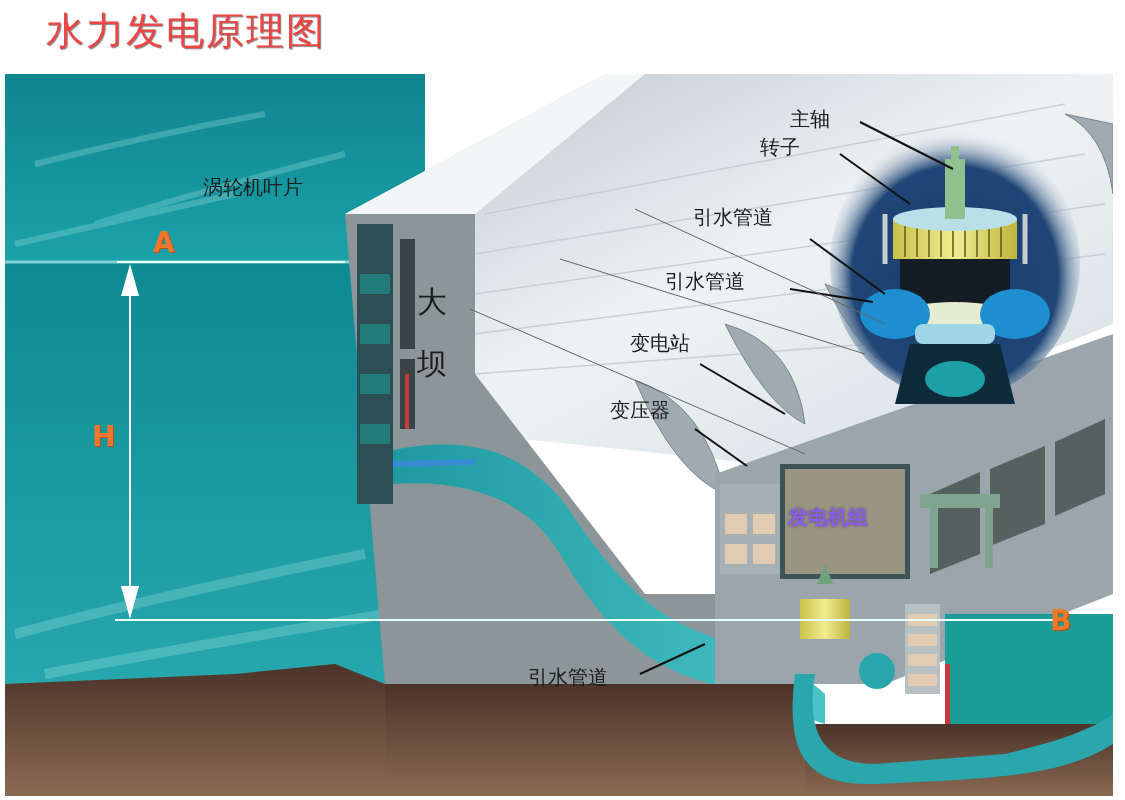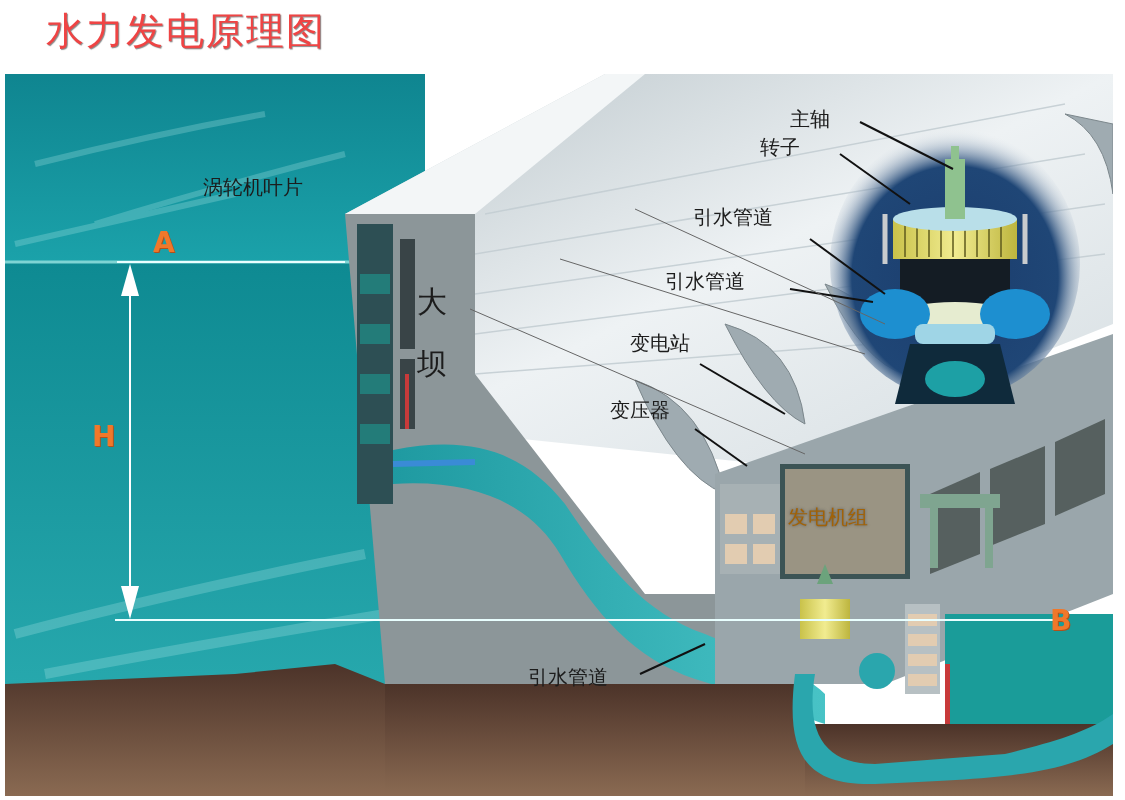--- a/index.html
+++ b/index.html
@@ -1,20 +1,20 @@
 <!DOCTYPE html>
 <html><head>
 <meta charset="utf-8">
 <style>
   html,body{margin:0;padding:0;background:#ffffff;}
   body{width:1125px;height:800px;position:relative;overflow:hidden;font-family:"DejaVu Sans","Liberation Sans",sans-serif;}
   .title{position:absolute;left:10px;top:6px;font-size:38px;font-weight:normal;color:#ef4444;letter-spacing:2px;text-shadow:1px 1px 1px #888;margin-left:36px;}
   .canvas{position:absolute;left:5px;top:74px;width:1108px;height:722px;}
   .lbl{position:absolute;font-size:20px;color:#1c1c1c;white-space:nowrap;}
-  .lbl.light{color:#a16207;text-shadow:0 0 3px #555;}
+  .lbl.light{color:#8b5cf6;text-shadow:0 0 3px #555;font-weight:bold;}
   .mark{position:absolute;font-size:28px;font-weight:bold;color:#f0782a;text-shadow:1px 1px 0 #b3501a;}
   svg{display:block;}
 </style>
 </head>
 <body>
 
 <div class="title">水力发电原理图</div>
 
 <div class="canvas">
   <svg width="1108" height="722" viewBox="0 0 1108 722">

